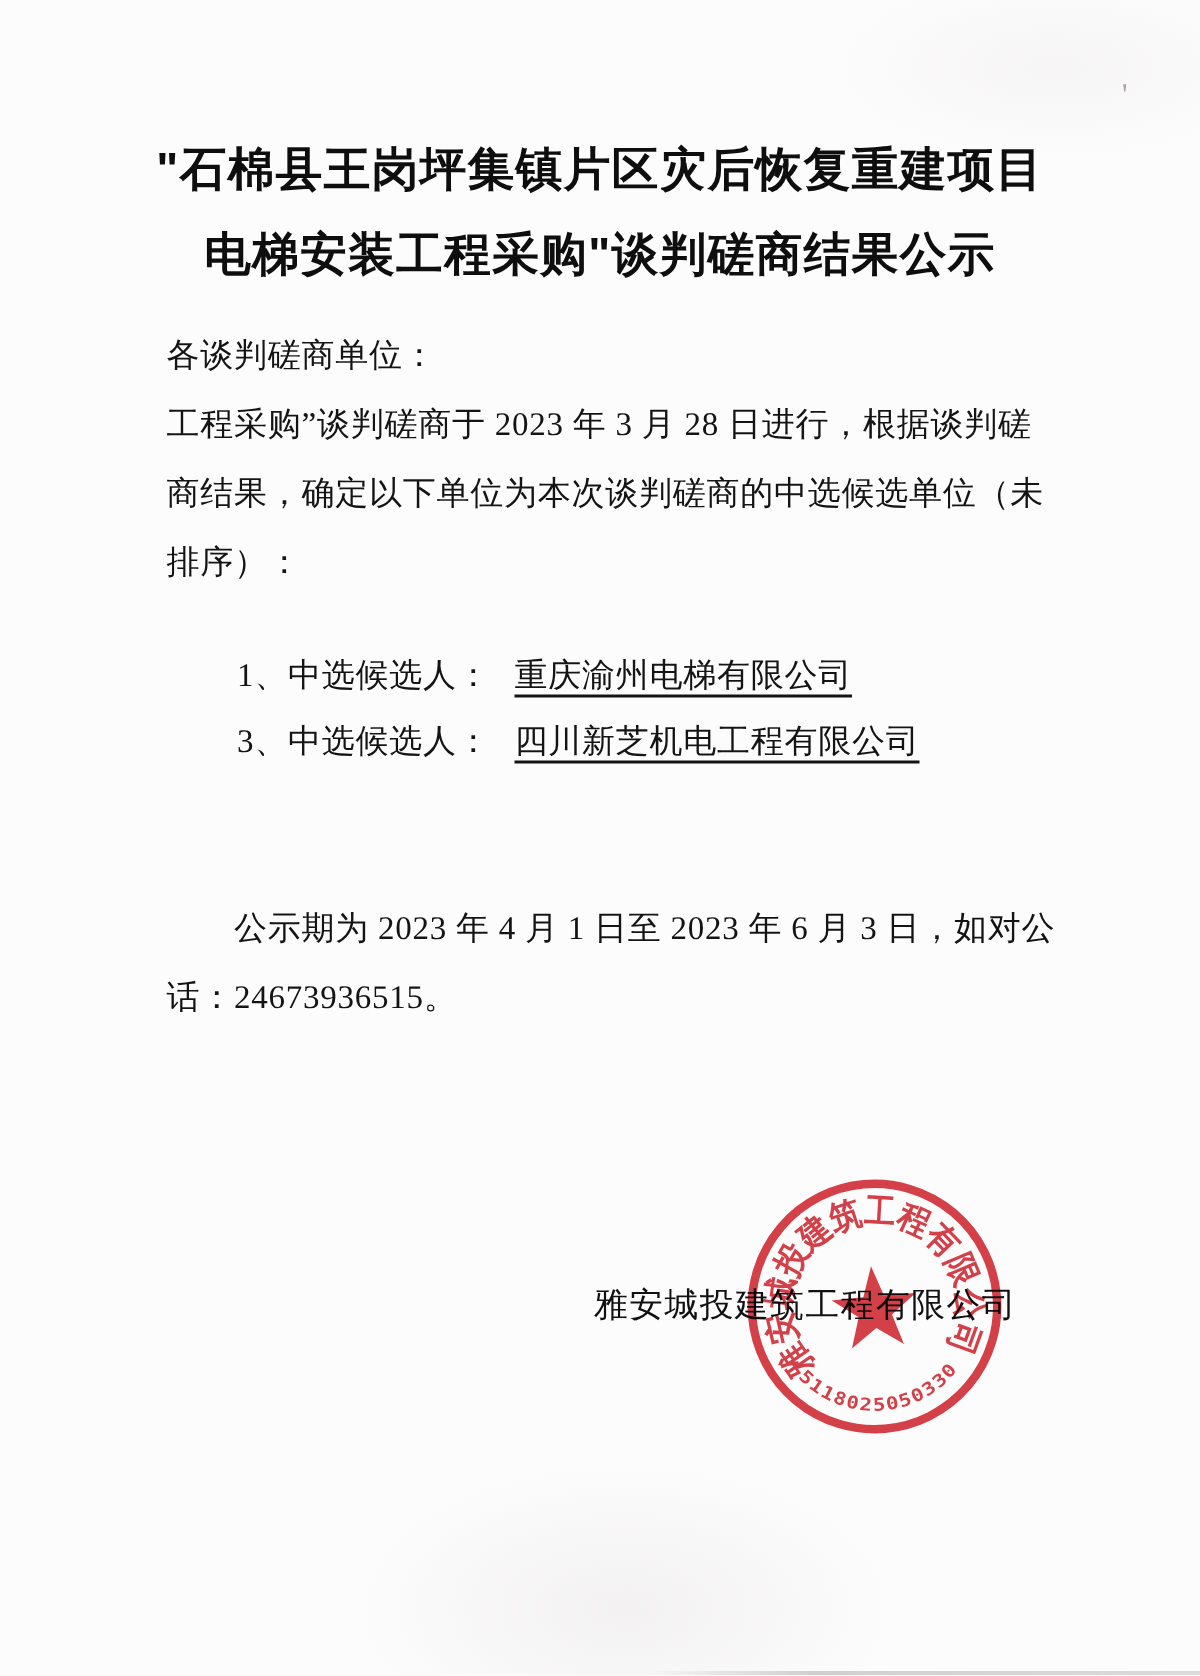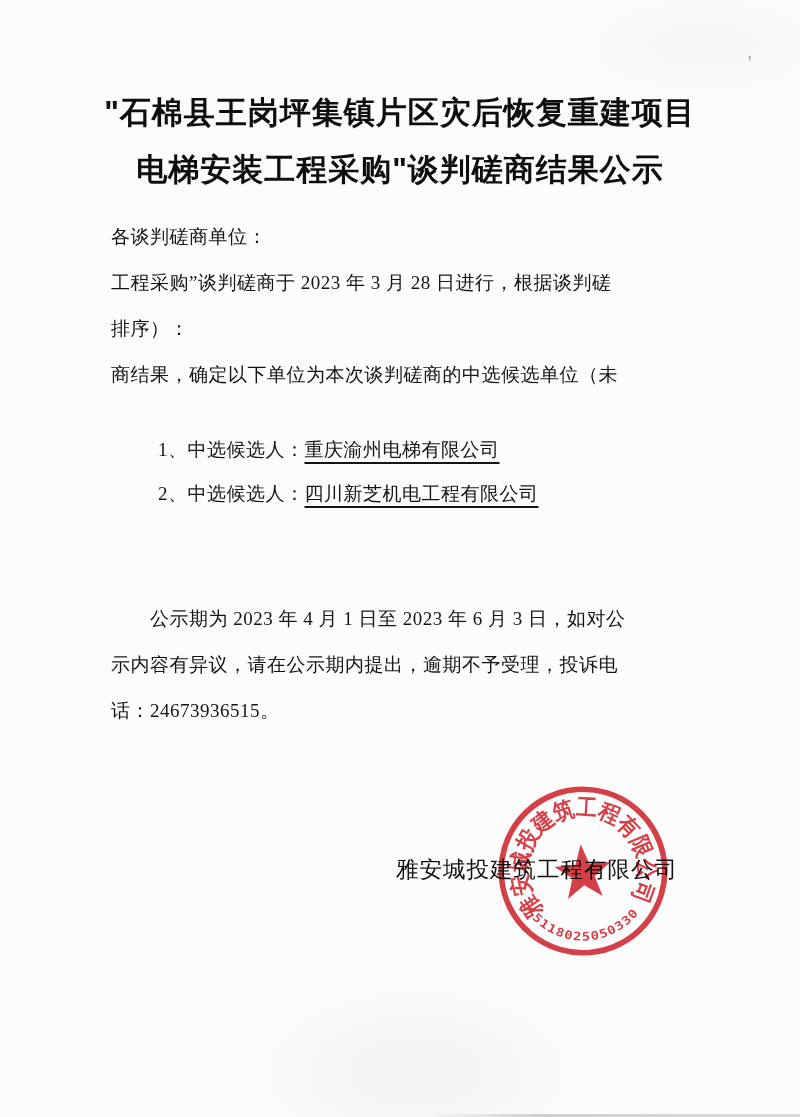--- a/index.html
+++ b/index.html
@@ -26,33 +26,34 @@
     font-weight: 700;
     font-size: 31px;
     line-height: 57px;
     letter-spacing: 1px;
     color: #0e0e0e;
   }
 
   .body-block {
     position: absolute;
     top: 214px; left: 111px; width: 596px;
-    font-size: 19px;
+    font-size: 22px;
     line-height: 46px;
     letter-spacing: .5px;
     color: #141414;
   }
   .body-block .line { white-space: nowrap; }
 
   .candidate-list { margin-top: 30px; margin-left: 47px; line-height: 44px; }
   .candidate-list .candidate { white-space: nowrap; }
   .candidate .company {
     text-decoration: underline;
     text-underline-offset: 6px;
     text-decoration-thickness: 1.5px;
+    margin-left: 16px;
   }
 
   .notice { margin-top: 80px; }
 
   .signature-block {
     position: absolute;
     top: 848px; right: 122px;
     text-align: right;
     font-size: 22.5px;
     line-height: 44px;
@@ -95,36 +96,35 @@
     <div class="line">"石棉县王岗坪集镇片区灾后恢复重建项目</div>
     <div class="line">电梯安装工程采购"谈判磋商结果公示</div>
   </div>
 
   <div class="body-block">
 
     <div class="line">各谈判磋商单位：</div>
 
     <div>
         <div class="line">工程采购”谈判磋商于 2023 年 3 月 28 日进行，根据谈判磋</div>
+        <div class="line">商结果，确定以下单位为本次谈判磋商的中选候选单位（未</div>
         <div class="line">排序）：</div>
-        <div class="line">商结果，确定以下单位为本次谈判磋商的中选候选单位（未</div>
       </div>
 
     <div class="candidate-list">
         <div class="candidate">
         <span>1、中选候选人：</span><span class="company">重庆渝州电梯有限公司</span>
       </div>
         <div class="candidate">
-        <span>2、中选候选人：</span><span class="company">四川新芝机电工程有限公司</span>
+        <span>3、中选候选人：</span><span class="company">四川新芝机电工程有限公司</span>
       </div>
       </div>
 
     <div class="notice">
         <div class="line">　　公示期为 2023 年 4 月 1 日至 2023 年 6 月 3 日，如对公</div>
-        <div class="line">示内容有异议，请在公示期内提出，逾期不予受理，投诉电</div>
         <div class="line">话：24673936515。</div>
       </div>
 
   </div>
 
   <div class="signature-block">
     <div>雅安城投建筑工程有限公司</div>
   </div>
 
   <svg class="stamp" viewBox="0 0 200 200" xmlns="http://www.w3.org/2000/svg" aria-hidden="true">

